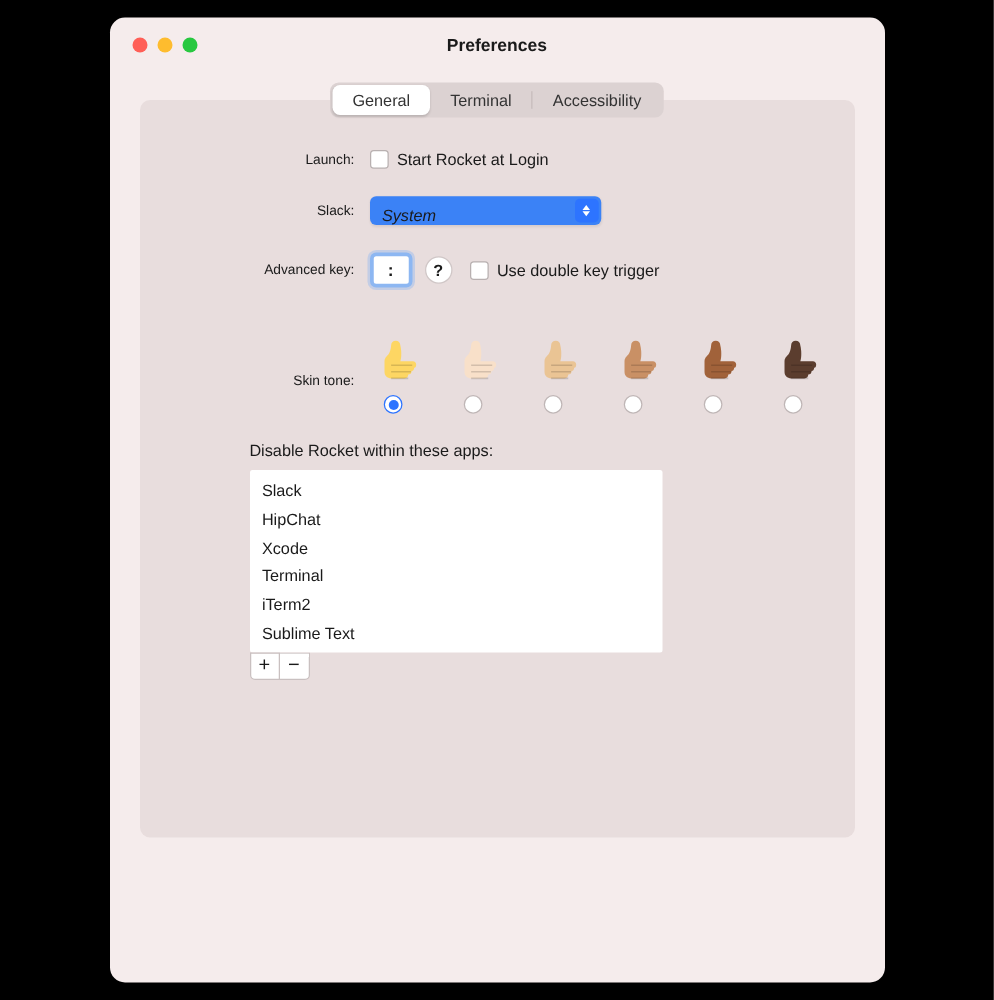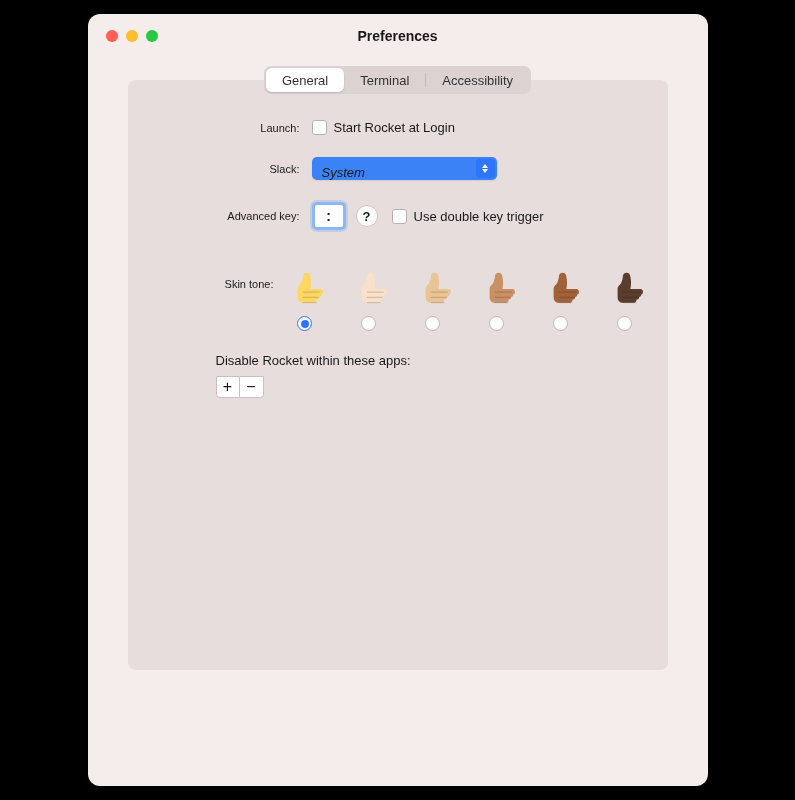--- a/index.html
+++ b/index.html
@@ -43,21 +43,21 @@
     .dot.yellow { background: #febc2e; }
     .dot.green { background: #28c840; }
     .title {
       position: absolute;
       left: 0; right: 0;
       text-align: center;
       font-weight: 700;
       font-size: 14px;
     }
     .content {
-      padding: 22px 40px;
+      padding: 22px 24px;
     }
     .inner-panel {
       background: #e8dddd;
       border-radius: 8px;
       padding: 0 24px 22px 24px;
       height: 590px;
       position: relative;
     }
     .tabs {
       display: flex;
@@ -166,21 +166,21 @@
       background: #fff;
       border: 1px solid #d0c7c7;
       display: flex;
       align-items: center;
       justify-content: center;
       font-weight: 600;
       font-size: 13px;
       margin-right: 14px;
     }
     .skin-row {
-      align-items: flex-start;
+      align-items: center;
       margin-top: 40px;
     }
     .skin-row .label {
       padding-top: 8px;
     }
     .skin-options {
       display: flex;
       gap: 26px;
     }
     .skin-opt {
@@ -347,20 +347,28 @@
     <path fill="#5b3d2e" d="M23 6c0-2-1.5-3.5-3.5-3.5S16 4 16 6c0 1-.5 4-1.5 6-1 2-3.5 3-3.5 6v8c0 3 2 5 5 5h10c2 0 3-1.5 3-3c1.5 0 2.5-1 2.5-2.5c1 0 2-1 2-2.5c1 0 1.5-1 1.5-2.5S34 18 32.5 18H23c1-3 1-8 0-12z"></path>
     <path fill="rgba(0,0,0,0.12)" d="M16 31h13M16 26h15M16 21h16" stroke="rgba(0,0,0,0.15)" stroke-width="1.2"></path>
   </svg></div>
                 <div class="radio"></div>
               </div>
             </div>
         </div>
 
         <div class="disable-section">
           <div class="disable-label">Disable Rocket within these apps:</div>
+          <div class="app-list" id="app-list">
+              <div>Slack</div>
+              <div>HipChat</div>
+              <div>Xcode</div>
+              <div>Terminal</div>
+              <div>iTerm2</div>
+              <div>Sublime Text</div>
+            </div>
           <div class="list-controls">
             <div class="list-btn">
               <span>+</span>
             </div>
             <div class="list-btn">
               <span>−</span>
             </div>
           </div>
         </div>
 

